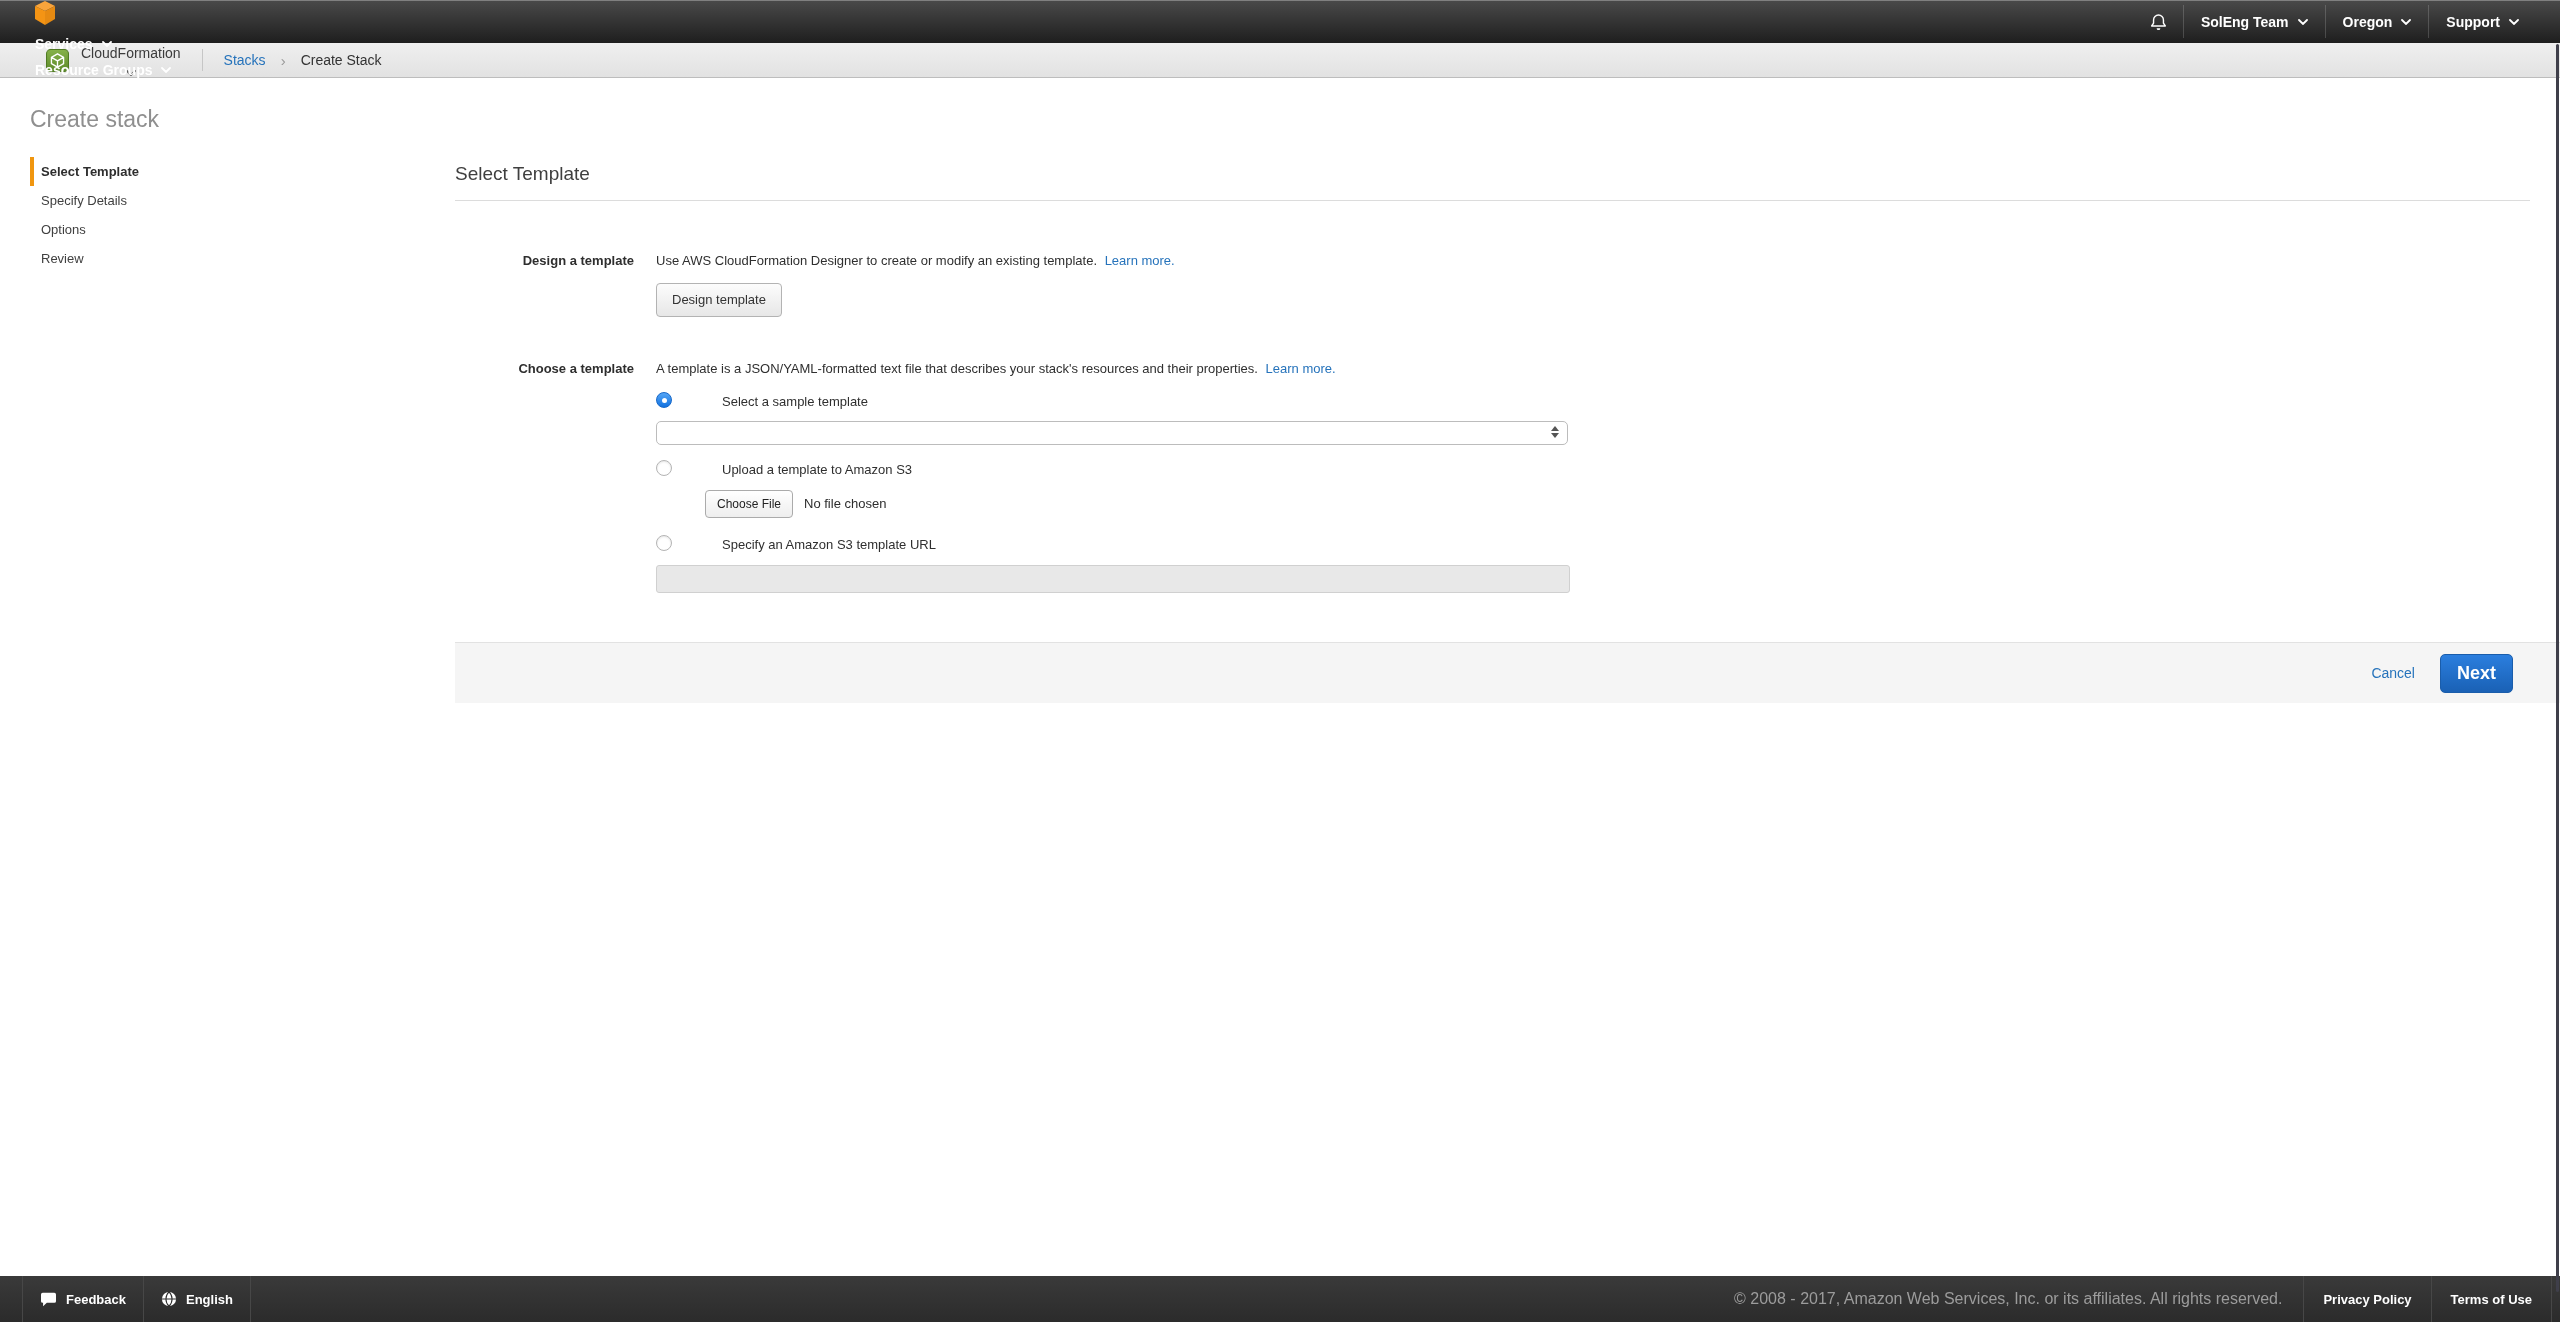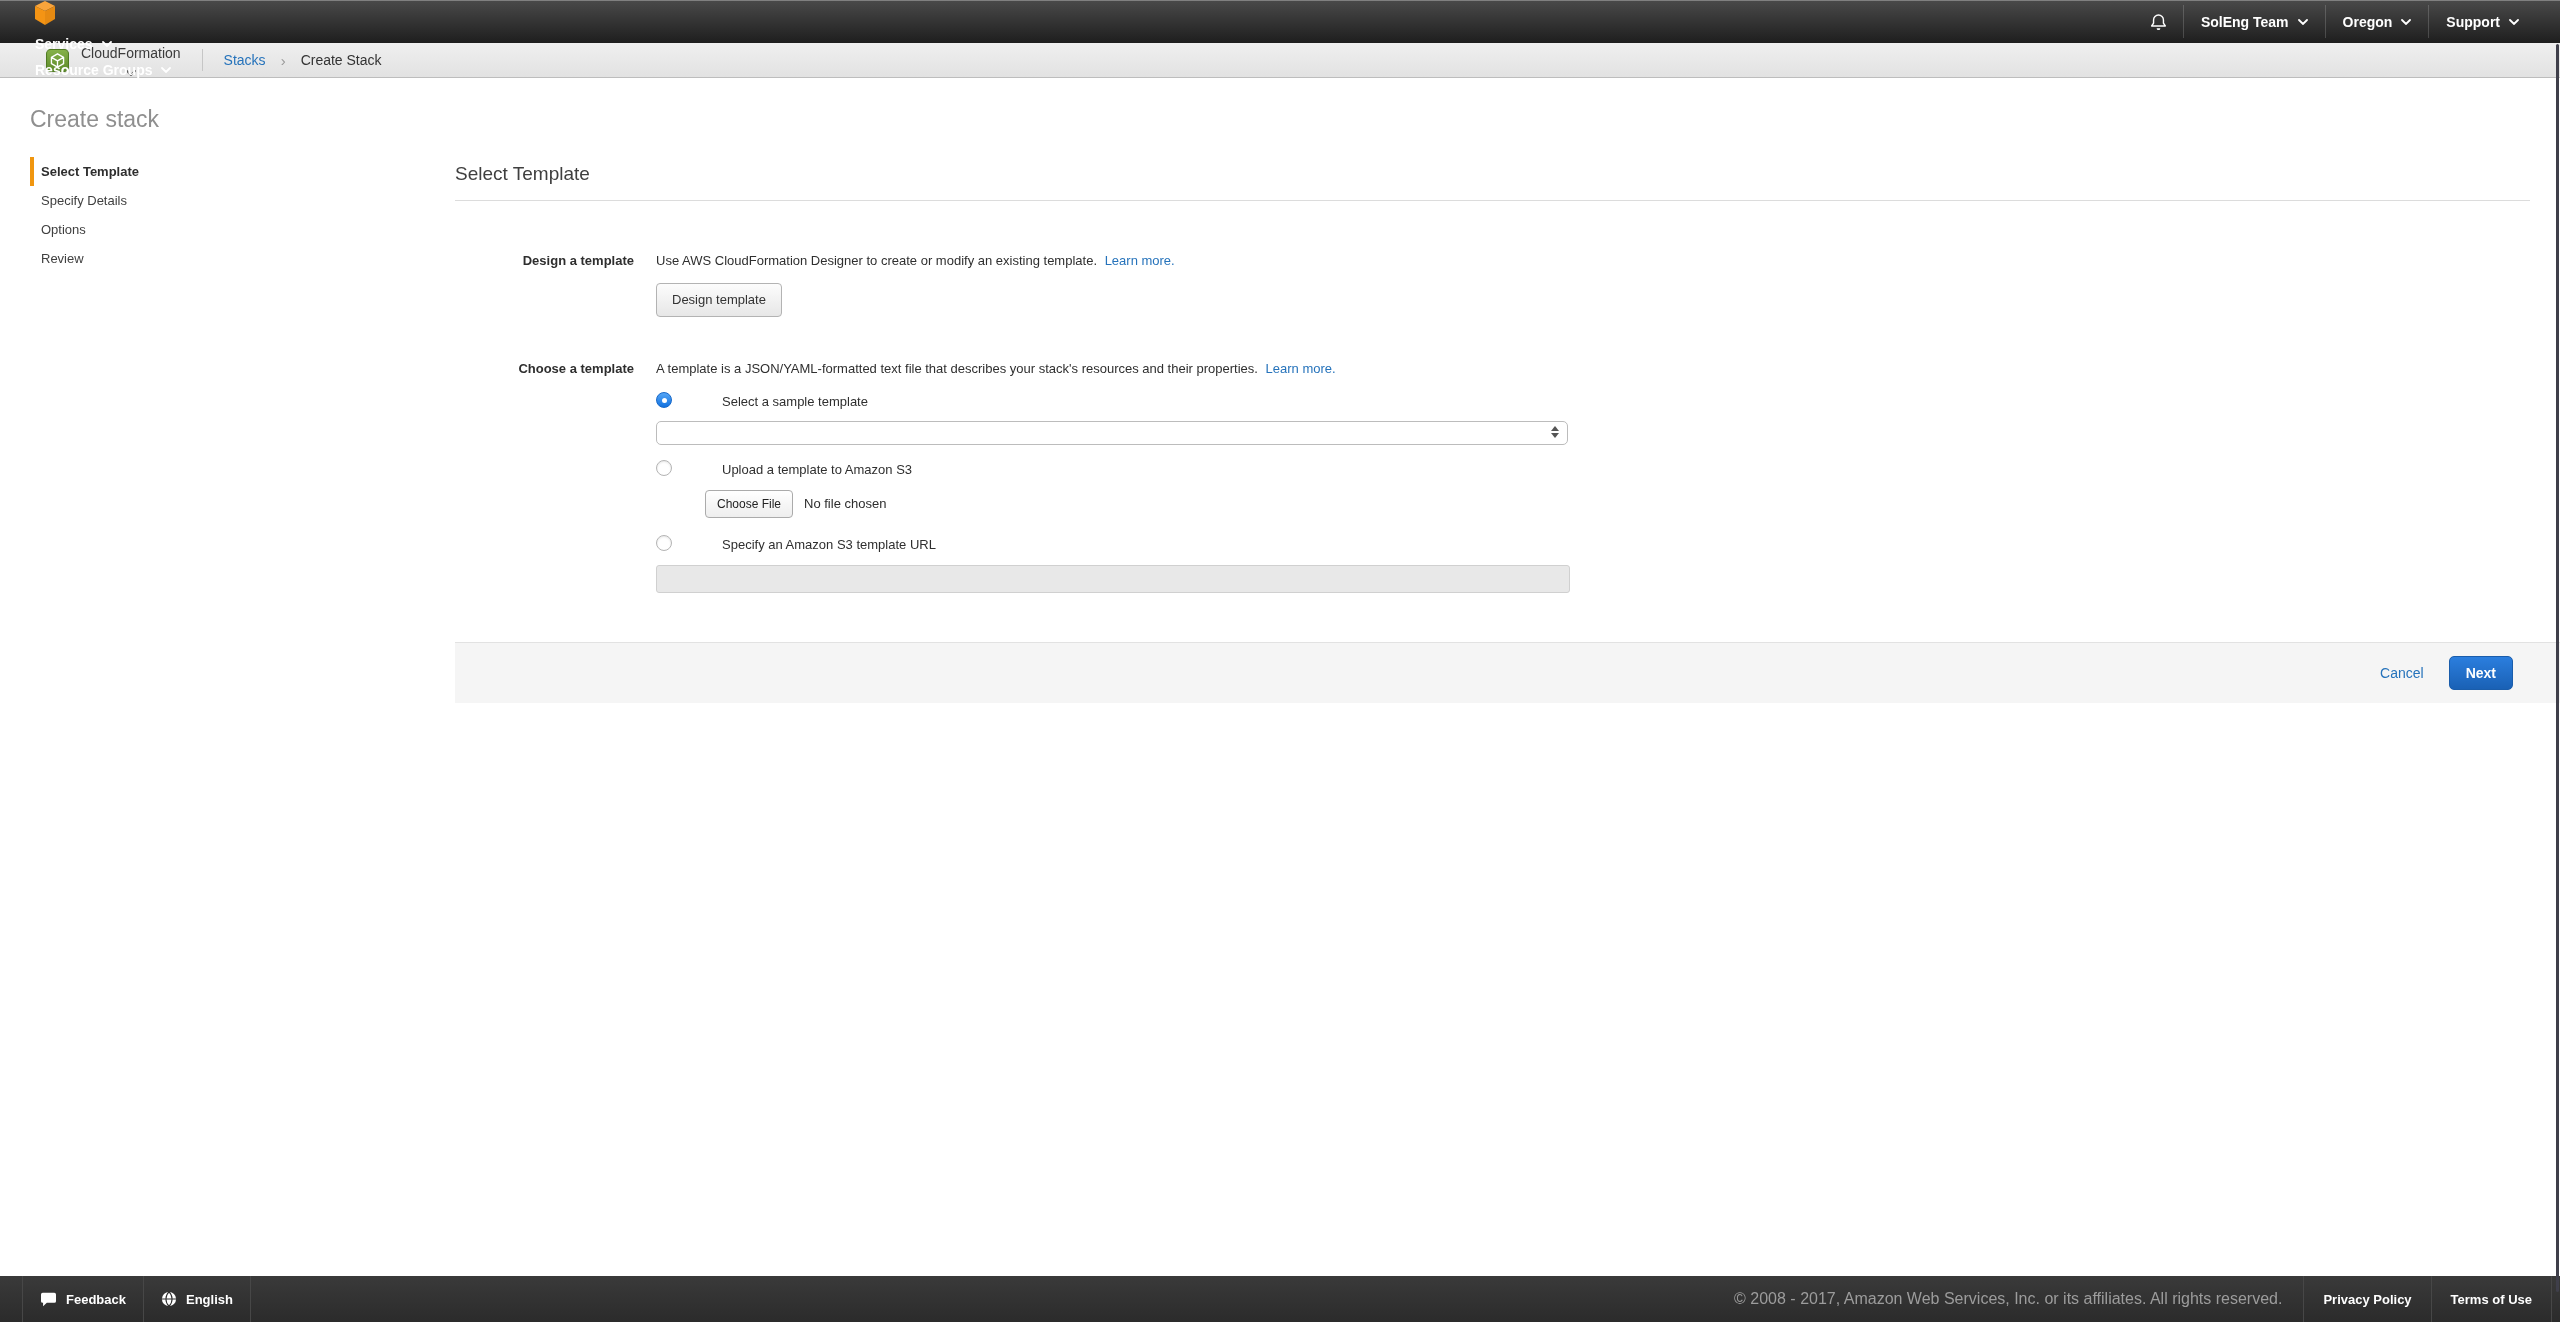--- a/index.html
+++ b/index.html
@@ -109,21 +109,21 @@
 
   
   .action-bar {
     position:absolute; left:455px; right:0; top:642px; height:61px;
     background:#f5f5f5; border-top:1px solid #e2e2e2;
     display:flex; align-items:center; justify-content:flex-end; padding-right:47px;
   }
   .cancel-link { color:#2673bb; font-size:14px; margin-right:25px; }
   .btn-next {
     background:linear-gradient(#2b7ede,#1a61b5); border:1px solid #1a5dab;
-    border-radius:5px; color:#fff; font-weight:bold; font-size:14px;
+    border-radius:5px; color:#fff; font-weight:bold; font-size:18px;
     padding:8px 16px; cursor:pointer;
   }
 
   
   .scrollbar { position:absolute; top:44px; right:1px; width:3px; height:1248px; background:#3f3f4a; border-radius:2px; z-index:40; }
 
   
   .footer {
     position:absolute; bottom:0; left:0; right:0; height:46px;
     background:linear-gradient(#3a3a3a,#2b2b2b);

